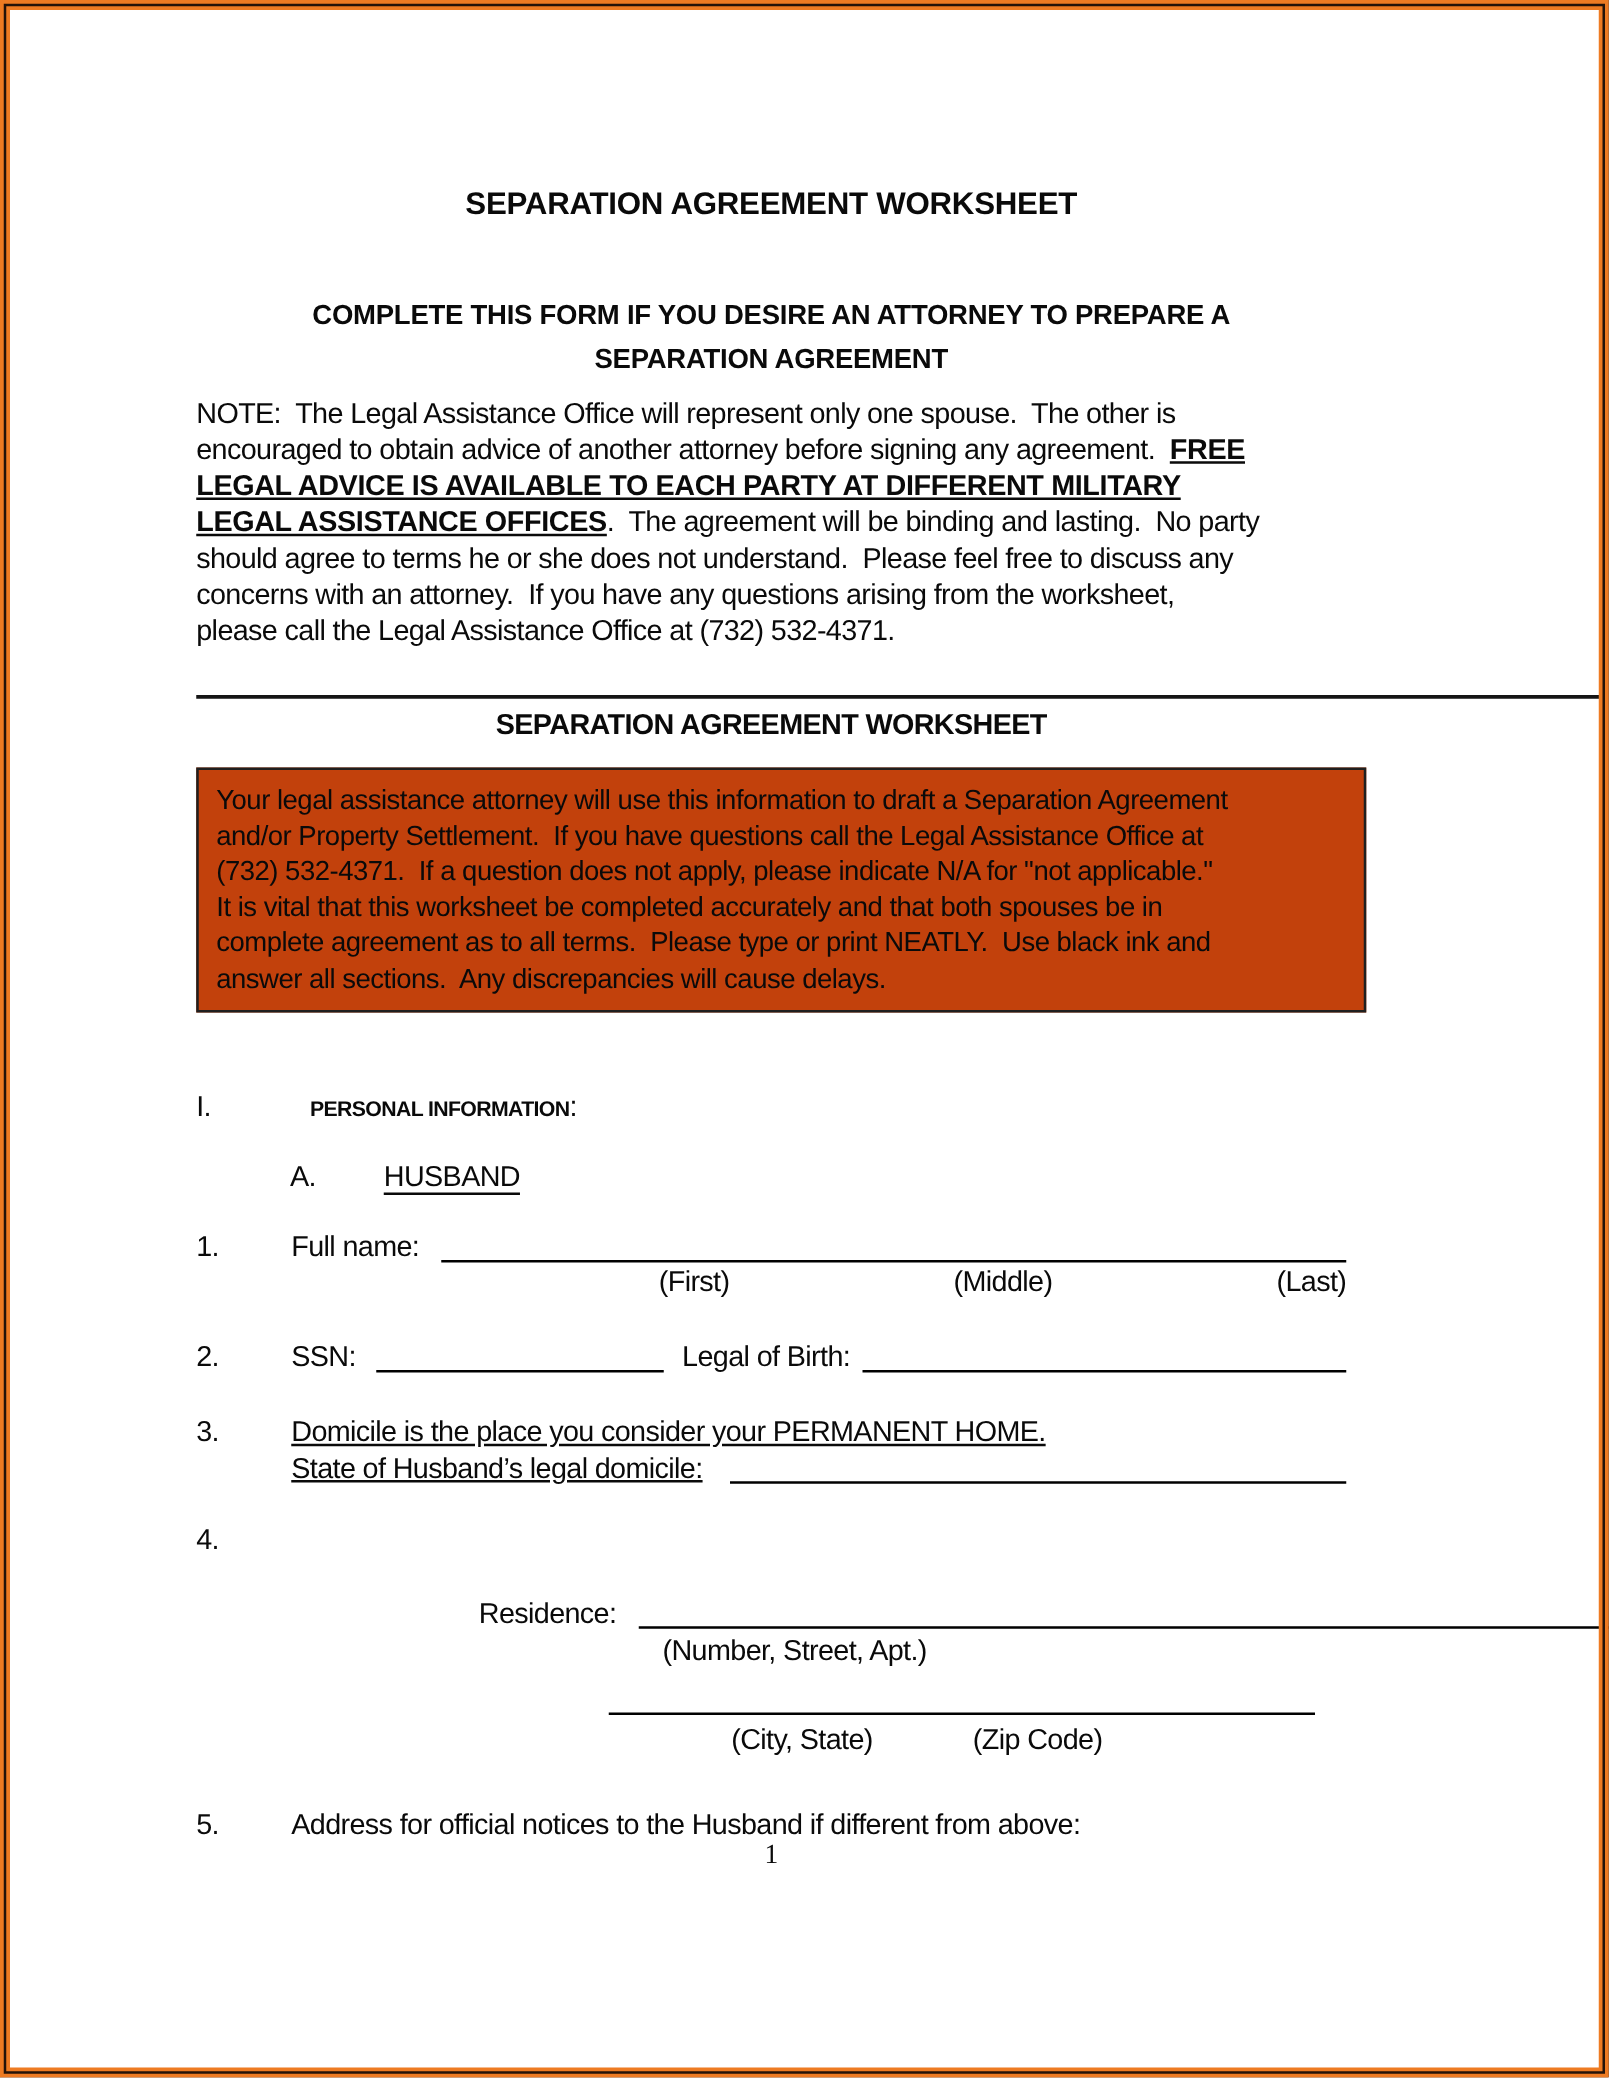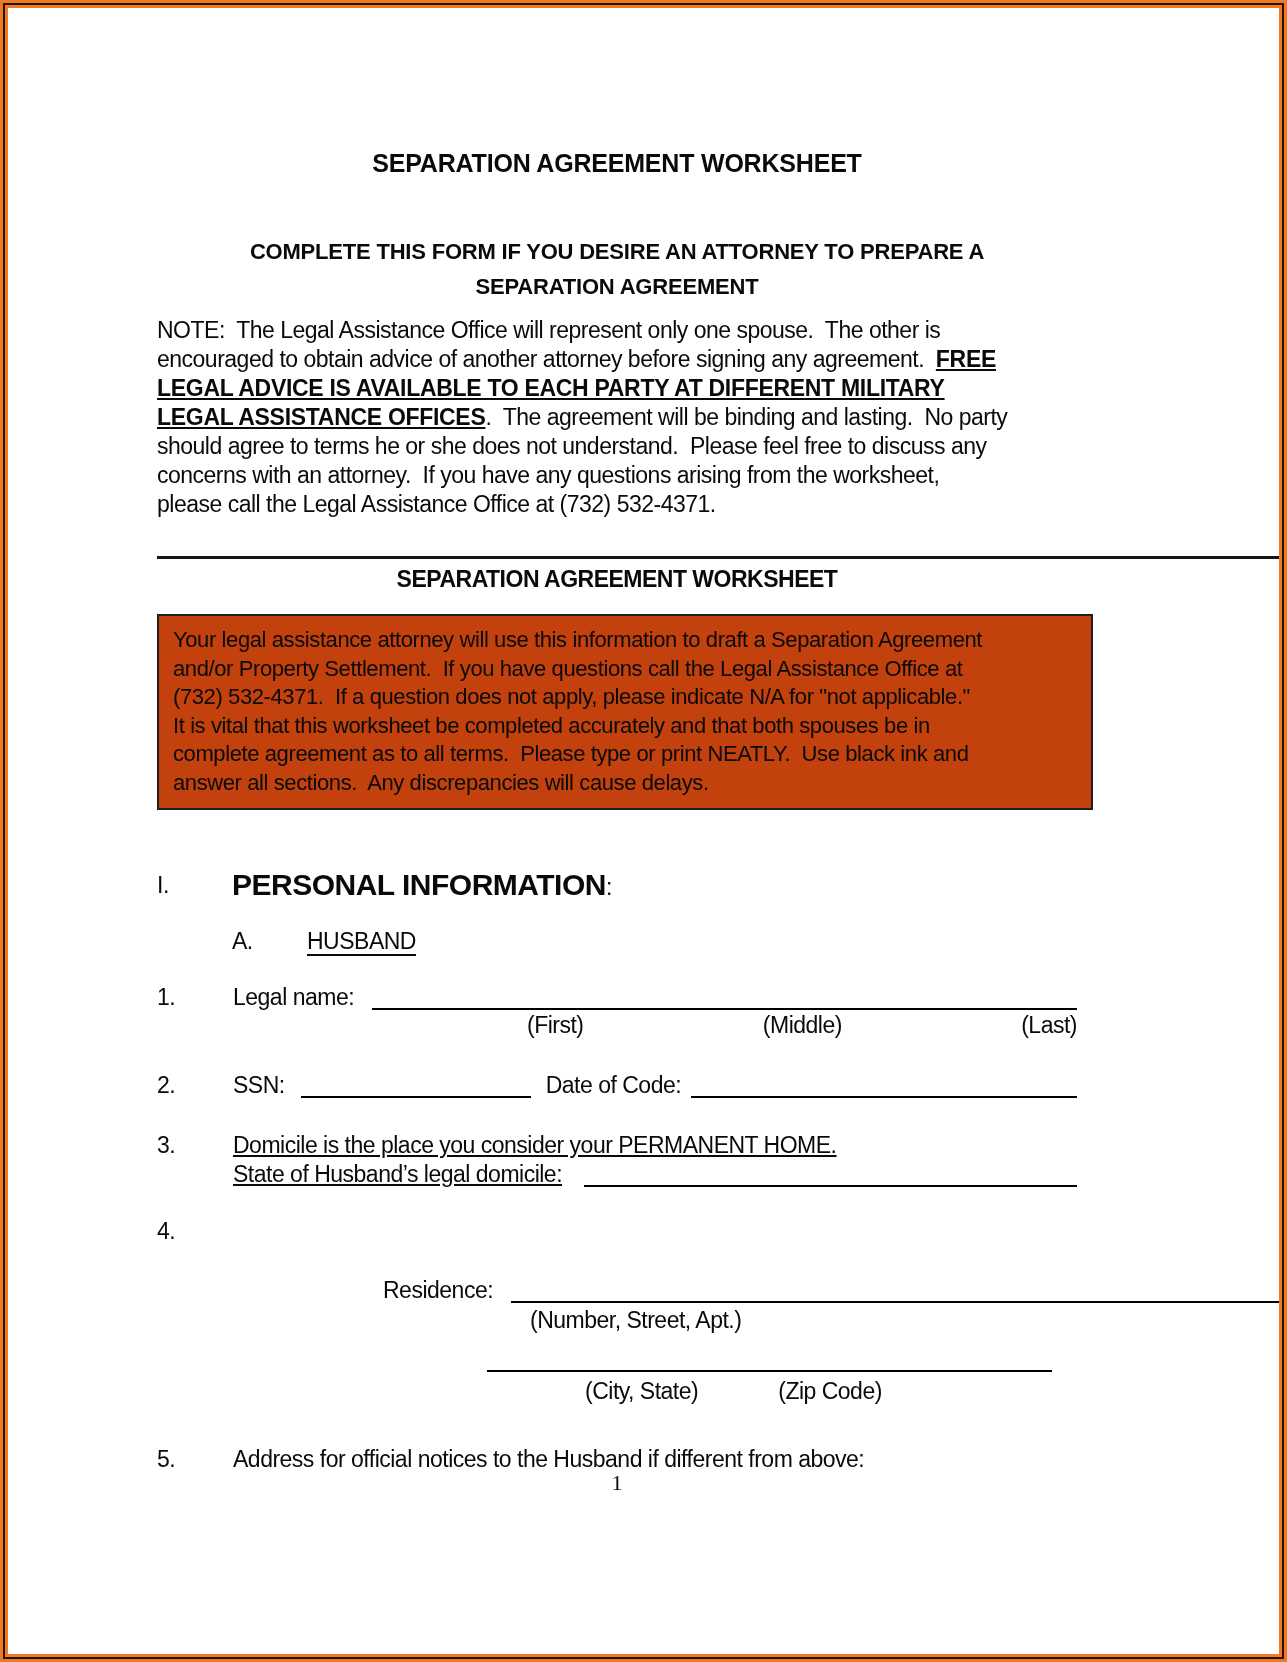--- a/index.html
+++ b/index.html
@@ -77,21 +77,21 @@
     padding: 10px 14px;
     font-size: 22px;
     letter-spacing: -0.4px;
     line-height: 28.6px;
     white-space: pre-wrap;
   }
   .row { display: flex; }
   .num-col { flex: 0 0 76px; }
   .rnum-col { flex: 0 0 75px; }
   .section-heading { top: 872px; }
-  .section-heading .sec-label { font-weight: bold; font-size: 30px; }
+  .section-heading .sec-label { font-weight: bold; font-size: 17px; margin-left: 16px; }
   .subsection-heading { top: 928px; padding-left: 75px; }
   .subsection-heading .sub-title {
     text-decoration: underline;
     text-underline-offset: 5px;
     text-decoration-thickness: 2px;
   }
   .items { padding-left: 150px; }
   .item-1 { top: 984px; }
   .item-1-sublabels {
     top: 1012px;
@@ -172,35 +172,35 @@
 
   <div class="abs row subsection-heading">
     <span class="rnum-col">A.</span>
     <span class="sub-title">HUSBAND</span>
   </div>
 
   <div class="items">
 
     <div class="abs row item-1">
       <span class="num-col">1.</span>
-      <span>Legal name:</span>
+      <span>Full name:</span>
       <span class="fill-line grow ml-18"></span>
     </div>
 
     <div class="abs item-1-sublabels">
       <span>(First)</span>
       <span>(Middle)</span>
       <span>(Last)</span>
     </div>
 
     <div class="abs row item-2">
       <span class="num-col">2.</span>
       <span>SSN:</span>
       <span class="fill-line w-230 ml-16"></span>
-      <span class="ml-15">Date of Code:</span>
+      <span class="ml-15">Legal of Birth:</span>
       <span class="fill-line grow ml-10"></span>
     </div>
 
     <div class="abs row item-3">
       <span class="num-col">3.</span>
       <span class="lines">
         <span>Domicile is the place you consider your PERMANENT HOME.</span>
         <span class="line2">
           <span>State of Husband’s legal domicile:</span>
           <span class="fill-line grow ml-22"></span>

